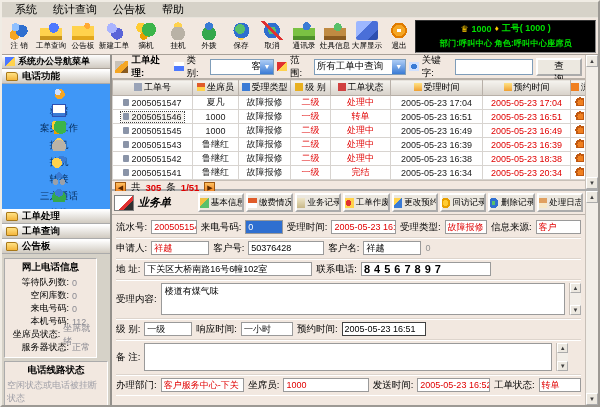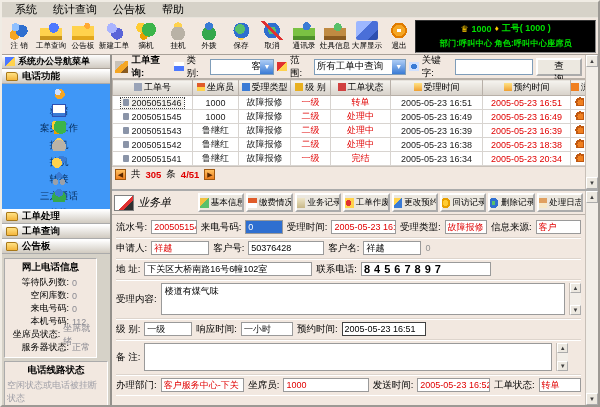--- a/index.html
+++ b/index.html
@@ -95,21 +95,21 @@
   .pgbtn { width:11px; height:11px; background:linear-gradient(#ffc060,#f08020); border:1px solid #a05810; color:#5a2800; font-size:7px; display:flex; align-items:center; justify-content:center; cursor:pointer; }
   .pager .red { color:#e00000; font-weight:bold; }
 
   .vscroll { width:13px; flex:0 0 auto; background:#f2eee8; border-left:1px solid #c8c0b8; display:flex; flex-direction:column; justify-content:space-between; align-items:center; }
   .sbtn { width:12px; height:12px; background:#ece8e0; border:1px outset #fff; font-size:6px; color:#404040; display:flex; align-items:center; justify-content:center; cursor:pointer; }
 
   
   .biz-section { flex:1; display:flex; min-height:0; }
   .biz-left { flex:1; display:flex; flex-direction:column; min-width:0; }
   .tab-row { height:24px; flex:0 0 auto; display:flex; align-items:center; gap:2px; padding:0 2px; border-bottom:1px solid #b8b0a8; }
-  .biz-label { width:82px; display:flex; align-items:center; gap:4px; font-size:11px; font-weight:normal; font-style:italic; }
+  .biz-label { width:82px; display:flex; align-items:center; gap:4px; font-size:11px; font-weight:bold; font-style:italic; }
   .biz-note-icon { width:20px; height:16px; background:linear-gradient(135deg,#fff 0 55%,#e03030 55% 70%,#303030 70%); border:1px solid #808080; }
   .tabbtn { height:19px; flex:1; display:flex; align-items:center; justify-content:center; gap:2px; font-size:8.5px; background:#ece8e0; border:2px outset #fff; cursor:pointer; white-space:nowrap; overflow:hidden; }
   .tabicon { width:11px; height:10px; flex:0 0 auto; }
   .tab-info-icon{background:linear-gradient(135deg,#f0c040 50%,#58c06a 50%);} .tab-pay-icon{background:linear-gradient(#e05c2a 50%,#fff 50%);} .tab-record-icon{background:linear-gradient(#efe6c8,#c8b888);} .tab-void-icon{background:radial-gradient(circle,#e03030 0 3px,#ffd24d 3px);} .tab-change-icon{background:linear-gradient(135deg,#ffd24d 50%,#3a7bd5 50%);} .tab-visit-icon{background:radial-gradient(circle,#ffcc33 0 3px,#e8a000 3px 5px,transparent 5px);} .tab-delete-icon{background:radial-gradient(circle,#58c06a 0 2px,#2f6fd0 2px 5px,transparent 5px);} .tab-log-icon{background:linear-gradient(#e0a060 50%,#f6e8c8 50%);}
 
   .form { flex:1; font-size:9.5px; padding:2px 4px 0 4px; overflow:hidden; }
   .frow { display:flex; align-items:center; gap:4px; padding:3px 0; border-bottom:1px solid #ddd4cc; box-shadow:0 1px 0 #fff; }
   .flabel { color:#000; white-space:nowrap; }
   .field { background:#fff; border:1px solid #9a9a9a; height:14px; padding:0 2px; font-size:9px; display:flex; align-items:center; white-space:nowrap; overflow:hidden; }
   .field.red { color:#e00000; }
@@ -320,21 +320,21 @@
         <div class="line-text">空闲状态或电话被挂断状态</div>
       </div>
     </div>
 
     <div class="content">
 
       <div class="query-section dotbg">
         <div class="query-left">
           <div class="filter-row">
             <span class="pencil-icon"></span>
-            <span class="filter-title">工单查询:</span>
+            <span class="filter-title">工单处理:</span>
             <span class="mini-icon cat-icon"></span>
             <span>类别:</span>
             <div class="combo" style="width:64px;padding-left:40px;">
                 <span class="combo-text">客户名</span>
               </div>
             <span class="mini-icon range-icon"></span>
             <span>范围:</span>
             <div class="combo" style="width:96px;">
                 <span class="combo-text">所有工单中查询</span>
               </div>
@@ -370,20 +370,30 @@
                   <th><span class="colicon col-accept-icon"></span><span>受理时间</span></th>
 
                   <th><span class="colicon col-appoint-icon"></span><span>预约时间</span></th>
 
                   <th><span class="colicon col-browse-icon"></span><span>浏览</span></th>
 
               </tr>
             </thead>
             <tbody>
 
+                <tr class="grid-row">
+                  <td><span class="idbox"><span class="rowicon"></span><span>2005051547</span></span></td>
+                  <td>夏凡</td>
+                  <td>故障报修</td>
+                  <td class="red">二级</td>
+                  <td class="red">处理中</td>
+                  <td>2005-05-23 17:04</td>
+                  <td class="red">2005-05-23 17:04</td>
+                  <td><span class="browse-icon"></span></td>
+                </tr>
 
                 <tr class="grid-row">
                   <td><span class="idbox selected"><span class="rowicon"></span><span>2005051546</span></span></td>
                   <td>1000</td>
                   <td>故障报修</td>
                   <td class="red">一级</td>
                   <td class="red">转单</td>
                   <td>2005-05-23 16:51</td>
                   <td class="red">2005-05-23 16:51</td>
                   <td><span class="browse-icon"></span></td>
@@ -433,21 +443,21 @@
                   <td><span class="browse-icon"></span></td>
                 </tr>
 
             </tbody>
           </table>
           <div class="pager">
             <span class="pgbtn">◀</span>
             <span>共</span>
             <span class="red">305</span>
             <span>条</span>
-            <span class="red">4/51</span>
+            <span class="red">1/51</span>
             <span class="pgbtn">▶</span>
           </div>
         </div>
         <div class="vscroll">
           <span class="sbtn">▲</span>
           <span class="sbtn">▼</span>
         </div>
       </div>
 
       <div class="biz-section dotbg">

